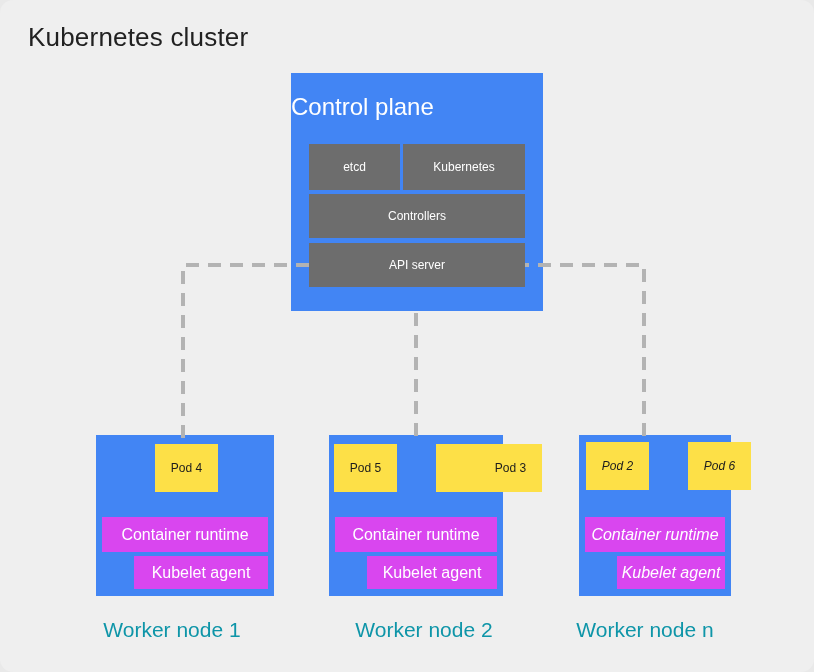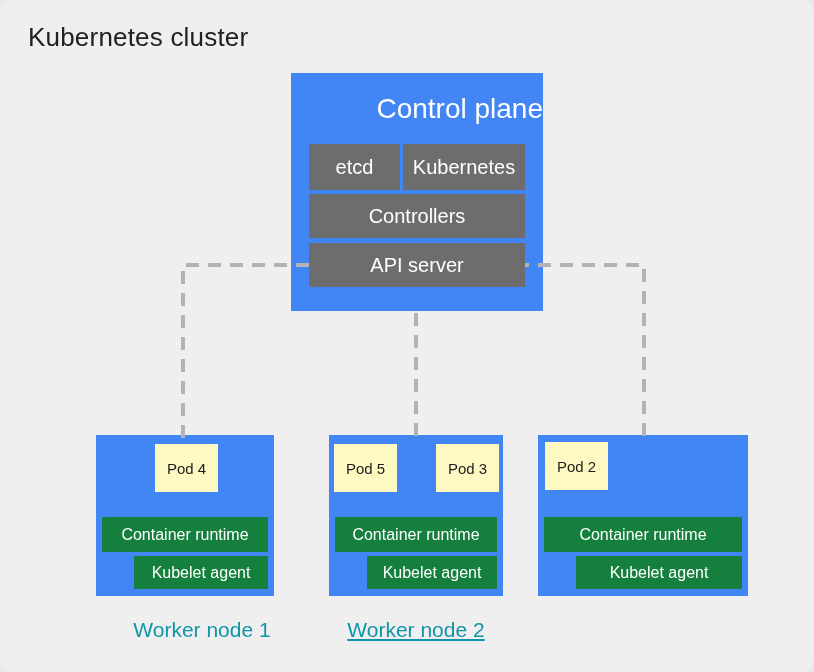--- a/index.html
+++ b/index.html
@@ -43,88 +43,88 @@
   .blue-bg{
     position:absolute;
     left:0;top:0;right:0;bottom:0;
     background:#4285f4;
     z-index:1;
   }
   .cp-title{
     position:absolute;
     left:0; top:20px;
     width:100%;
-    text-align:right;
-    font-size:28px;
+    text-align:left;
+    font-size:24px;
     color:#ffffff;
     z-index:3;
   }
   .comp{
     position:absolute;
     background:#6d6d6d;
     color:#ffffff;
-    font-size:20px;
+    font-size:12px;
     display:flex;
     align-items:center;
     justify-content:center;
     z-index:3;
   }
   .comp-etcd      {left:18px;  top:71px;  width:91px;  height:46px;}
   .comp-scheduler {left:112px; top:71px;  width:122px; height:46px;}
   .comp-controllers{left:18px; top:121px; width:216px; height:44px;}
   .comp-apiserver {left:18px;  top:170px; width:216px; height:44px;}
   
   .worker-node{
     position:absolute;
     top:435px;
     height:161px;
   }
   .node-1{left:96px;  width:178px;}
   .node-2{left:329px; width:174px;}
-  .node-3{left:538px; width:210px;}
+  .node-3{left:579px; width:152px;font-style:italic;}
   .pod{
     position:absolute;
     width:63px; height:48px;
-    background:#fef9c3;
+    background:#fde047;
     color:#1d1d1d;
-    font-size:15px;
+    font-size:12px;
     display:flex;
     align-items:center;
     justify-content:center;
     z-index:3;
   }
   .node-1 .pod-a{left:59px; top:9px;}
   .node-2 .pod-a{left:5px;  top:9px;}
-  .node-2 .pod-b{left:107px;top:9px;}
+  .node-2 .pod-b{left:107px;top:9px;padding-left:43px;}
   .node-3 .pod-a{left:7px;  top:7px;}
   .node-3 .pod-b{left:109px;top:7px;}
   .node-bar{
     position:absolute;
     left:6px; right:6px;
-    background:#15803d;
+    background:#d946ef;
     color:#ffffff;
     font-size:16px;
     display:flex;
     align-items:center;
     justify-content:center;
     z-index:3;
   }
   .bar-runtime{top:82px; height:35px;}
   .bar-kubelet{top:121px; height:33px;margin-left:32px;}
   .node-label{
     position:absolute;
     top:618px;
     width:240px;
     text-align:center;
     font-size:21px;
     color:#0e95a8;
     z-index:3;
   }
-  .label-1{left:82px;}
-  .label-2{left:296px;text-decoration:underline;}
+  .label-1{left:52px;}
+  .label-2{left:304px;}
   .label-3{left:525px;}
 </style>
 </head>
 <body>
 
 <div class="canvas">
 
   <h1 class="diagram-title">Kubernetes cluster</h1>
 
   <svg class="connectors" viewBox="0 0 814 672" xmlns="http://www.w3.org/2000/svg">
@@ -152,20 +152,22 @@
     <div class="blue-bg"></div>
     <div class="pod pod-a">Pod 5</div>
     <div class="pod pod-b">Pod 3</div>
     <div class="node-bar bar-runtime">Container runtime</div>
     <div class="node-bar bar-kubelet">Kubelet agent</div>
   </div>
 
   <div class="worker-node node-3">
     <div class="blue-bg"></div>
     <div class="pod pod-a">Pod 2</div>
+    <div class="pod pod-b">Pod 6</div>
     <div class="node-bar bar-runtime">Container runtime</div>
     <div class="node-bar bar-kubelet">Kubelet agent</div>
   </div>
 
   <div class="node-label label-1">Worker node 1</div>
   <div class="node-label label-2">Worker node 2</div>
+  <div class="node-label label-3">Worker node n</div>
 
 </div>
 
 </body></html>

